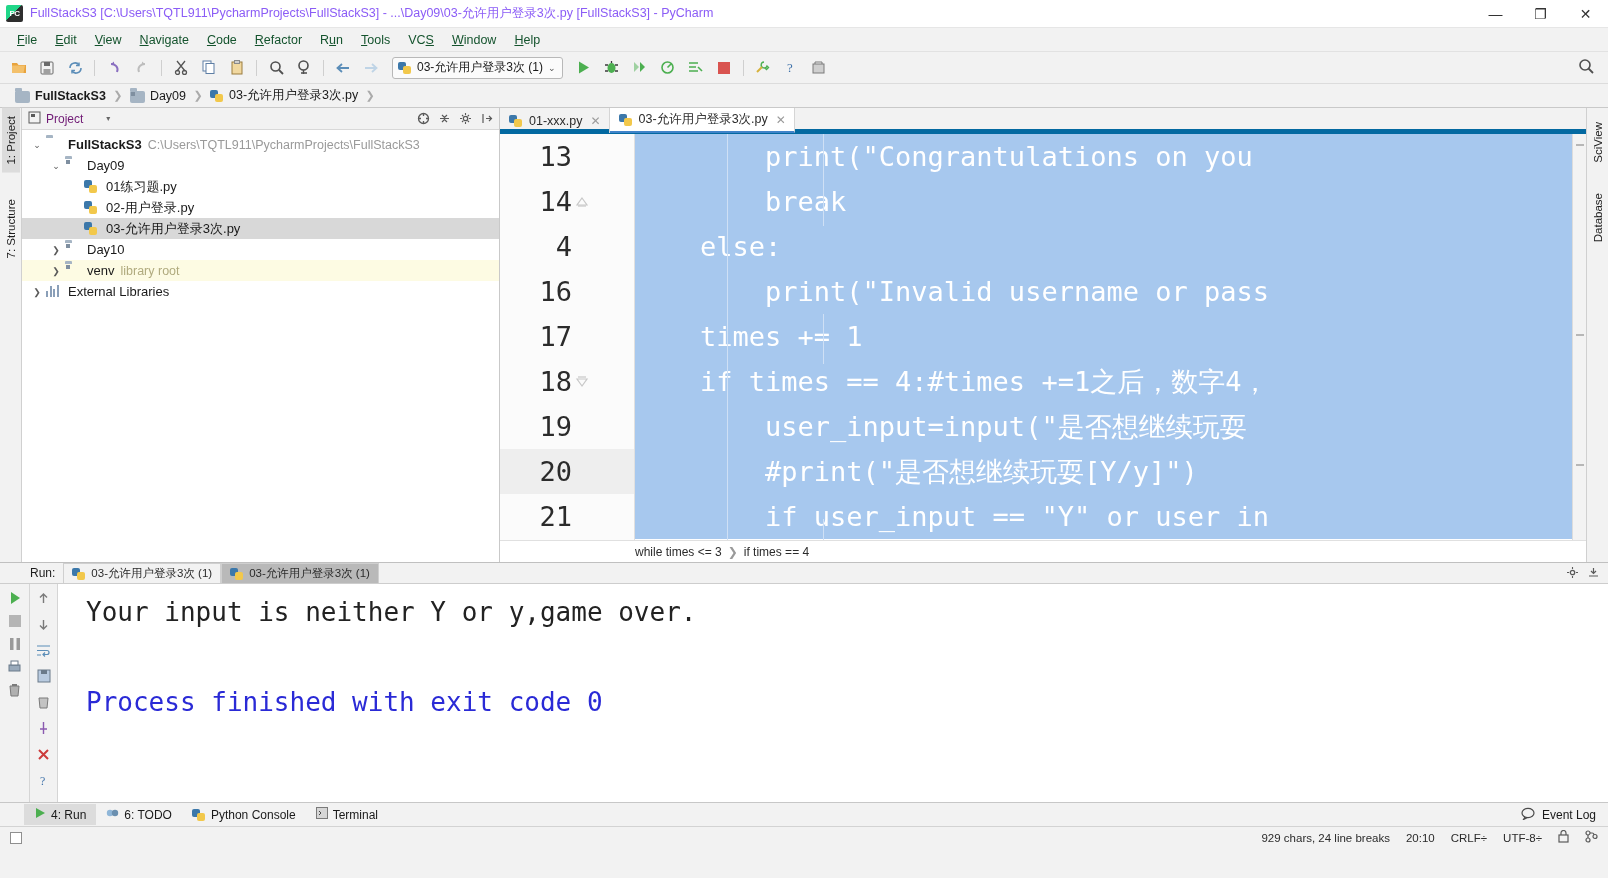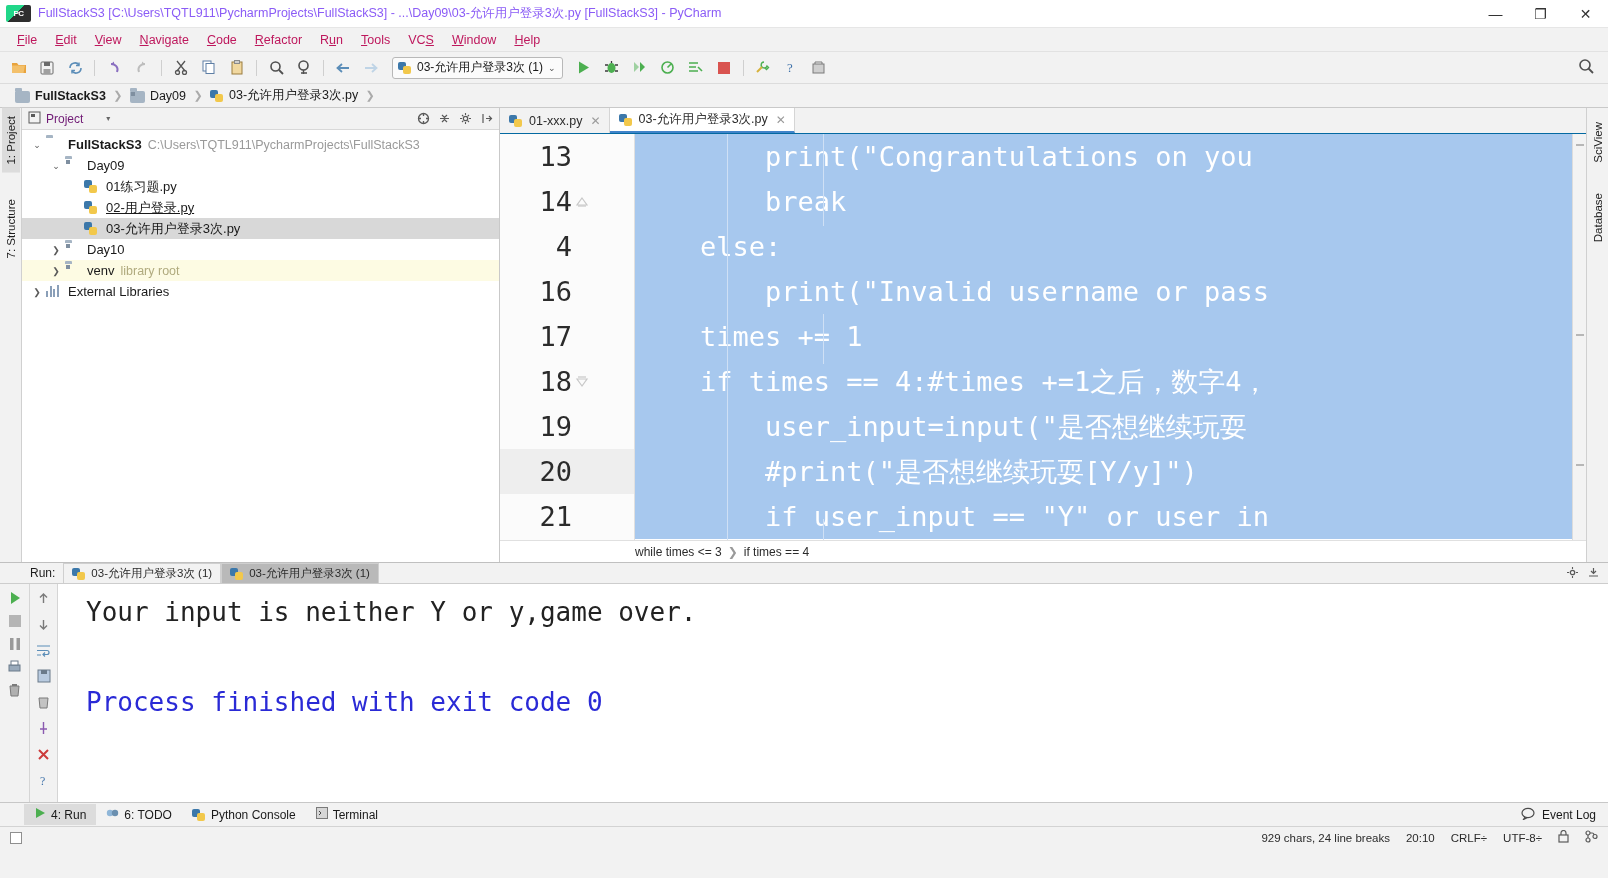--- a/index.html
+++ b/index.html
@@ -13,21 +13,21 @@
   }
   .app { position:relative; width:1608px; height:878px; background:#f2f2f2; }
 
   
   .titlebar {
     height:28px; display:flex; align-items:center;
     background:#ffffff; border-bottom:1px solid #e6e6e6;
     padding-left:6px;
   }
   .pc-logo {
-    width:25px; height:17px; margin-right:7px;
+    width:17px; height:17px; margin-right:7px;
     background:linear-gradient(135deg,#21d789 0%, #21d789 45%, #2e2e2e 45%, #2e2e2e 100%);
     border-radius:2px; position:relative; flex:none;
   }
   .pc-logo span {
     position:absolute; inset:0; color:#fff; font-size:8px; font-weight:bold;
     display:flex; align-items:center; justify-content:center; letter-spacing:-0.5px;
   }
   .title-text { font-size:12.5px; color:#8b5cf6; white-space:nowrap; }
   .win-btns { margin-left:auto; display:flex; height:28px; }
   .win-btn {
@@ -35,21 +35,21 @@
     font-size:14px; color:#333;
   }
 
   
   .menubar {
     height:24px; display:flex; align-items:center;
     background:#f2f2f2; padding-left:8px; border-bottom:1px solid #e2e2e2;
     position:relative;
   }
   .menu-item {
-    padding:2px 9px; font-size:12.5px; color:#be185d; cursor:default;
+    padding:2px 9px; font-size:12.5px; color:#14532d; cursor:default;
   }
   .menu-item u { text-decoration:underline; }
 
   
   .toolbar {
     height:32px; display:flex; align-items:center;
     background:#f2f2f2; padding-left:6px; gap:2px;
     border-bottom:1px solid #dcdcdc;
   }
   .tb {
@@ -141,21 +141,21 @@
   .libico { width:14px; height:13px; display:flex; gap:1.5px; align-items:flex-end; }
   .libico i { display:block; width:2px; background:#8a9fb8; }
   .lbl-bold { font-weight:bold; }
   .lbl-dim { color:#9a9a9a; margin-left:6px; font-size:12.5px; }
   .lbl-yellowdim { color:#b0aa7e; margin-left:6px; font-size:12.5px; }
 
   
   .editor-col { flex:1; display:flex; flex-direction:column; min-width:0; background:#fff; }
   .tabstrip {
     height:26px; display:flex; background:#f2f2f2;
-    border-bottom:1px solid #0369a1;
+    border-bottom:5px solid #0369a1;
   }
   .etab {
     height:25px; display:flex; align-items:center; gap:6px; padding:0 8px 0 9px;
     font-size:12.5px; border-right:1px solid #d5d5d5; color:#2b2b2b; white-space:nowrap;
   }
   .etab.active { background:#ffffff; border-bottom:2px solid #4083c9; }
   .etab .x { color:#9a9a9a; font-size:12px; margin-left:2px; }
   .tab-pyicon { width:14px; height:14px; position:relative; flex:none; }
   .tab-pyicon::before{ content:""; position:absolute; left:0; top:1px; width:8px;height:8px;
                        background:#3c78aa; border-radius:2px;}
@@ -517,21 +517,21 @@
           <div class="row" style="padding-left: 25px;">
             <span class="twisty">⌄</span>
             <span class="ico"><span class="folder module"></span></span>
             <span>Day09</span>
           </div>
           <div class="row" style="padding-left: 44px;">
             <span class="twisty"></span>
             <span class="ico"><span class="pyfile"></span></span>
             <span>01练习题.py</span>
           </div>
-          <div class="row" style="padding-left: 44px; text-decoration: underline;">
+          <div class="row" style="padding-left: 44px;">
             <span class="twisty"></span>
             <span class="ico"><span class="pyfile"></span></span>
             <span>02-用户登录.py</span>
           </div>
           <div class="row selected" style="padding-left: 44px;">
             <span class="twisty"></span>
             <span class="ico"><span class="pyfile"></span></span>
             <span>03-允许用户登录3次.py</span>
           </div>
           <div class="row" style="padding-left: 25px;">

